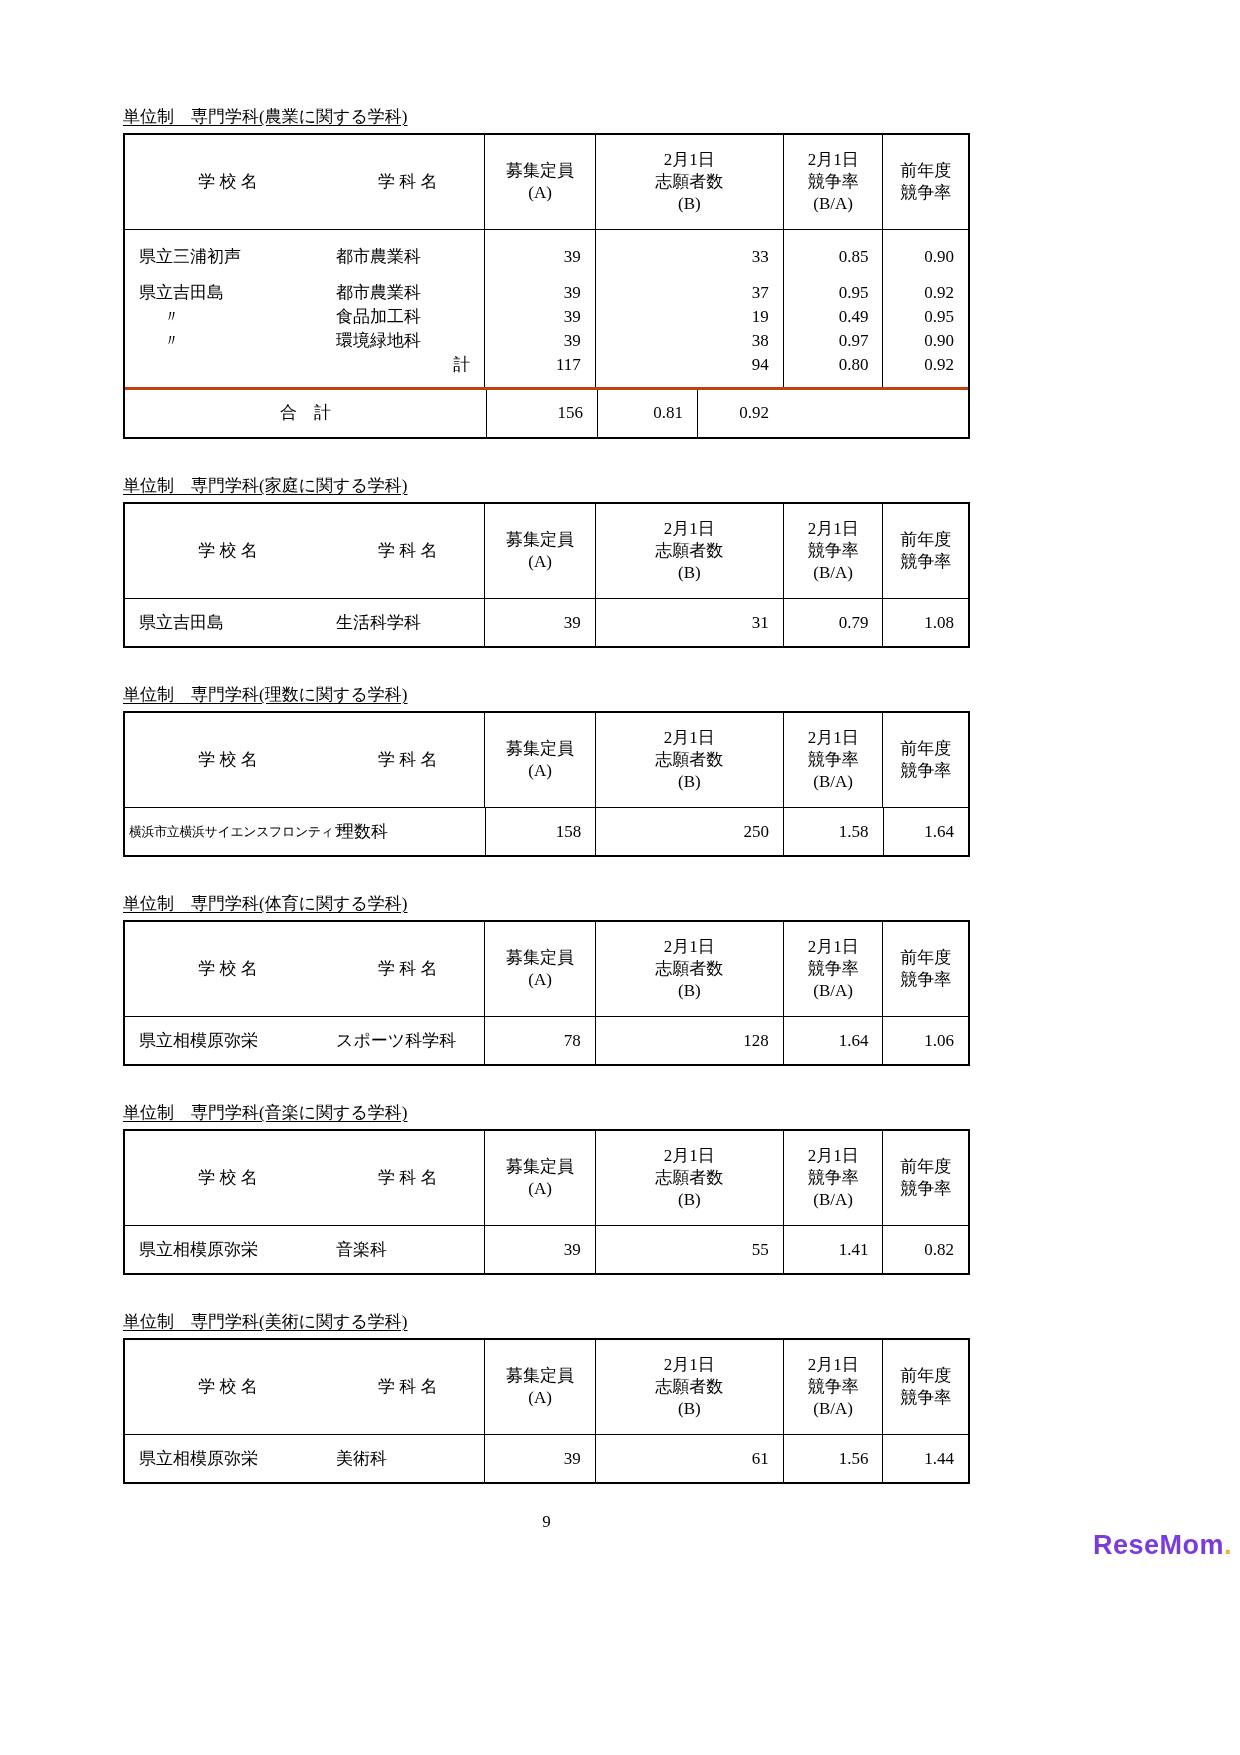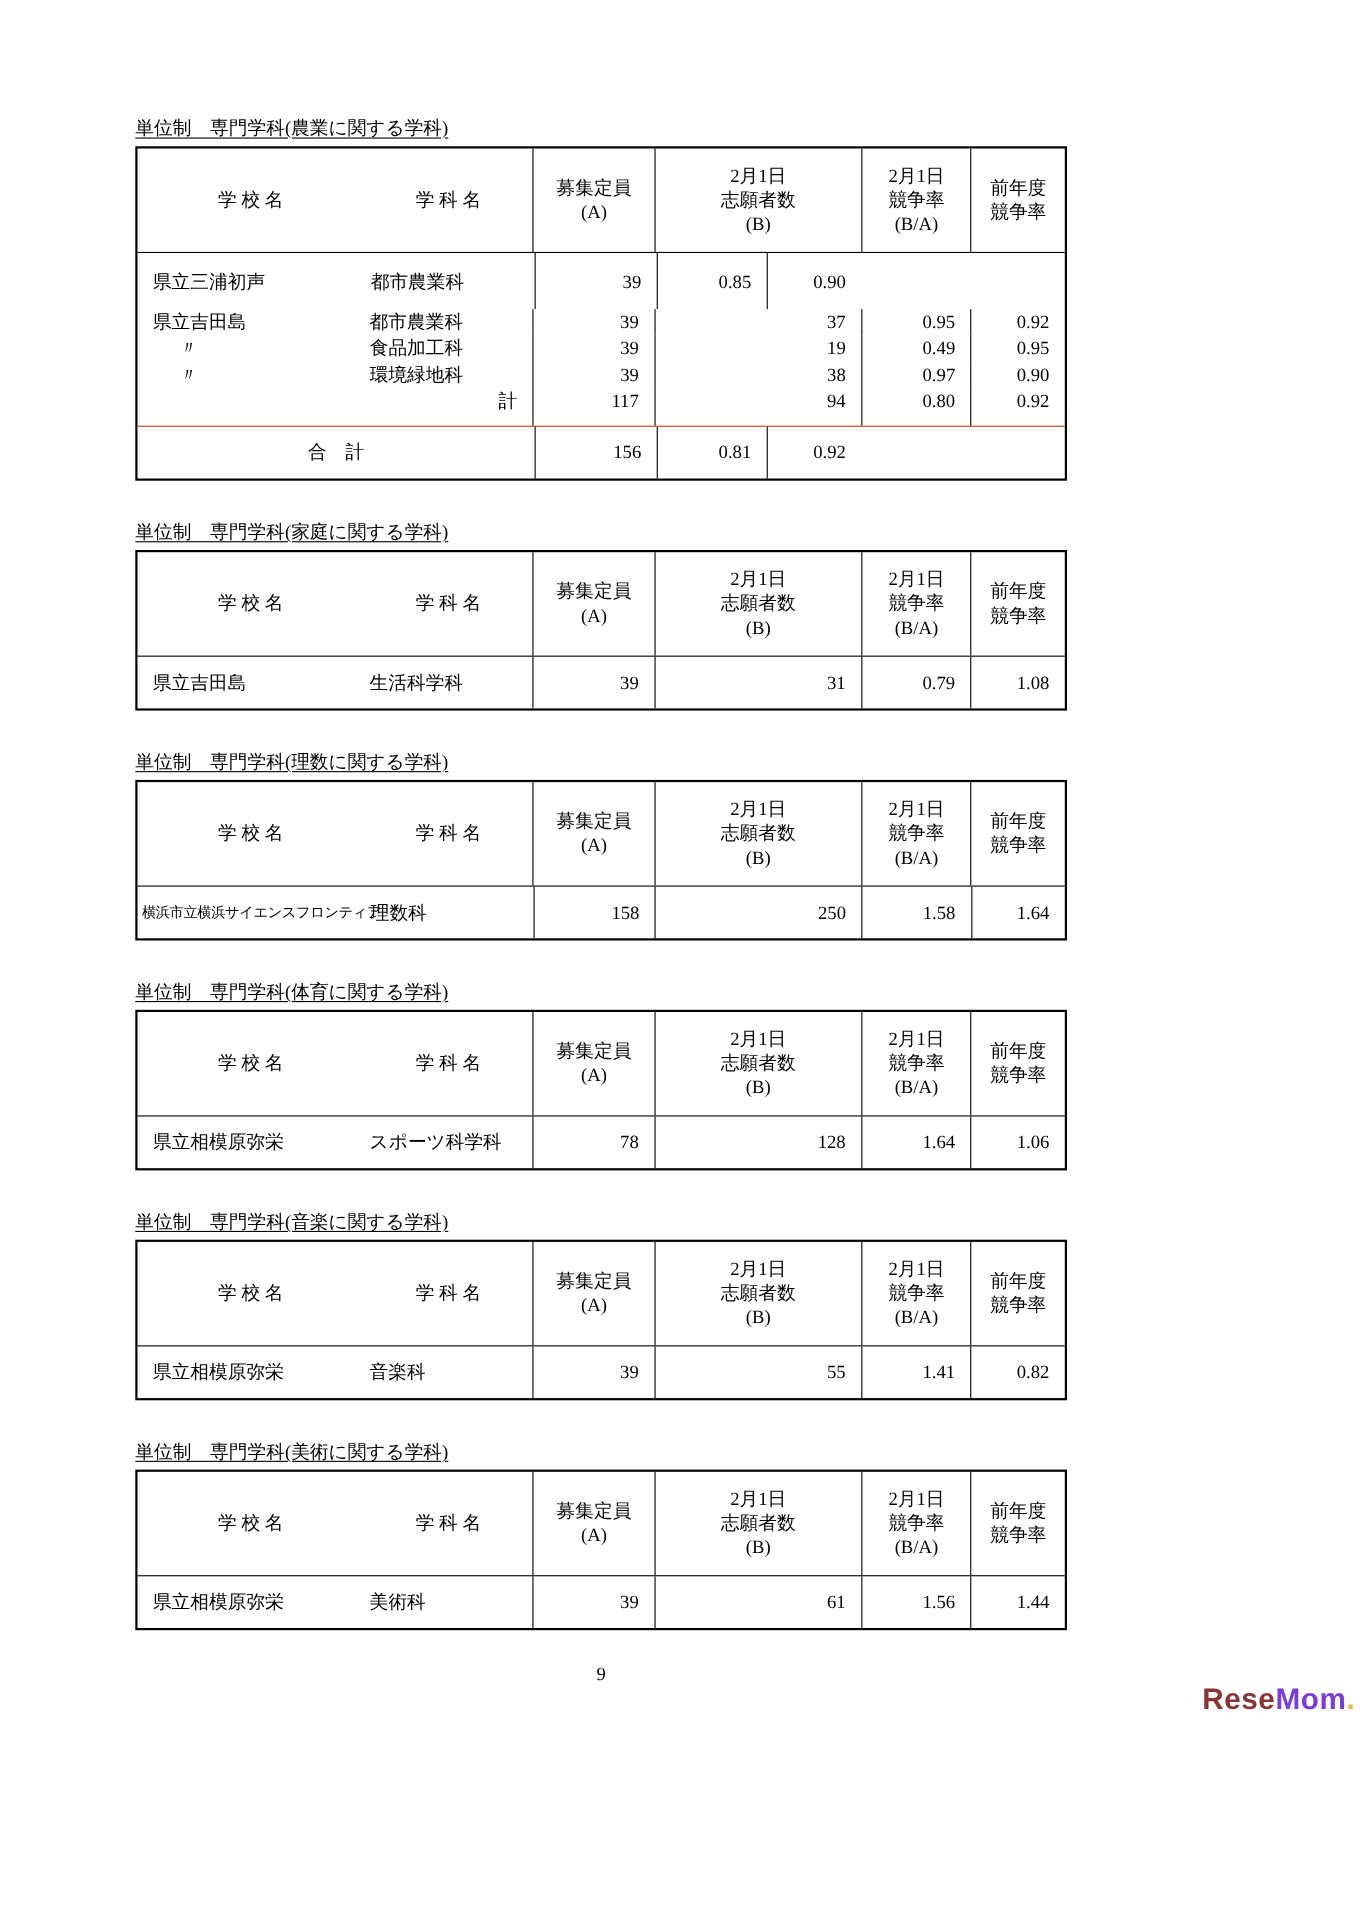--- a/index.html
+++ b/index.html
@@ -26,42 +26,42 @@
   .c-a      { width:111px; }
   .c-b      { width:189px; }
   .c-ba     { width:100px; }
   .c-prev   { width:86px; }
   .c-a,.c-b,.c-ba,.c-prev { border-left:1px solid #000; }
   .drow { display:flex; }
   .cell { font-size:17px; line-height:24px; }
   .cell.c-school { padding-left:14px; }
   .cell.c-dept   { padding-left:5px; }
   .cell.num { text-align:right; padding-right:14px; }
-  .tbody.multi { border-bottom:1px solid #c2410c; }
+  .tbody.multi { border-bottom:3px solid #c2410c; }
   .tbody.multi .drow:first-child .cell { padding-top:15px; }
   .tbody.multi .drow:last-child  .cell { padding-bottom:10px; }
   .drow.gap-after .cell { padding-bottom:12px; }
   .cell.ditto { padding-left:38px; }
   .cell.subtotal-dept { text-align:right; padding-right:14px; padding-left:0; }
   .cell.small { font-size:13px; padding-left:4px; letter-spacing:-0.4px; white-space:nowrap; }
   .drow.tall { height:47px; }
   .drow.tall .cell { line-height:47px; }
   .trow { display:flex; height:47px; }
   .trow .cell { line-height:46px; }
   .c-total-label { width:361px; text-align:center; }
   .page-number {
     position:absolute; left:123px; top:1512px; width:847px;
     text-align:center; font-size:17px;
   }
   .watermark {
     position:absolute; right:8px; top:1530px;
     font-family:"Liberation Sans","DejaVu Sans",sans-serif;
     font-weight:bold; font-size:27px; letter-spacing:0.5px; opacity:0.9;
   }
-  .wm-rese { color:#7f1d1d; }
+  .wm-rese { color:#6d28d9; }
   .wm-mom  { color:#6d28d9; }
   .wm-dot  { color:#f5a623; }
 </style>
 </head>
 <body>
 
 <div class="content" id="tables">
     <div class="section"><div class="tbl-title">単位制　専門学科(農業に関する学科)</div><div class="tbl">
         <div class="hrow">
           <div class="hcell c-school">
@@ -87,20 +87,21 @@
           <div class="hcell c-prev">
             <div class="hline">前年度</div>
             <div class="hline">競争率</div>
           </div>
         </div>
         <div class="tbody multi">
           <div class="drow gap-after">
             <div class="cell c-school">県立三浦初声</div>
             <div class="cell c-dept">都市農業科</div>
             <div class="cell num c-a">39</div>
+            <div class="cell num c-b">33</div>
             <div class="cell num c-ba">0.85</div>
             <div class="cell num c-prev">0.90</div>
           </div>
           <div class="drow">
             <div class="cell c-school">県立吉田島</div>
             <div class="cell c-dept">都市農業科</div>
             <div class="cell num c-a">39</div>
             <div class="cell num c-b">37</div>
             <div class="cell num c-ba">0.95</div>
             <div class="cell num c-prev">0.92</div>

